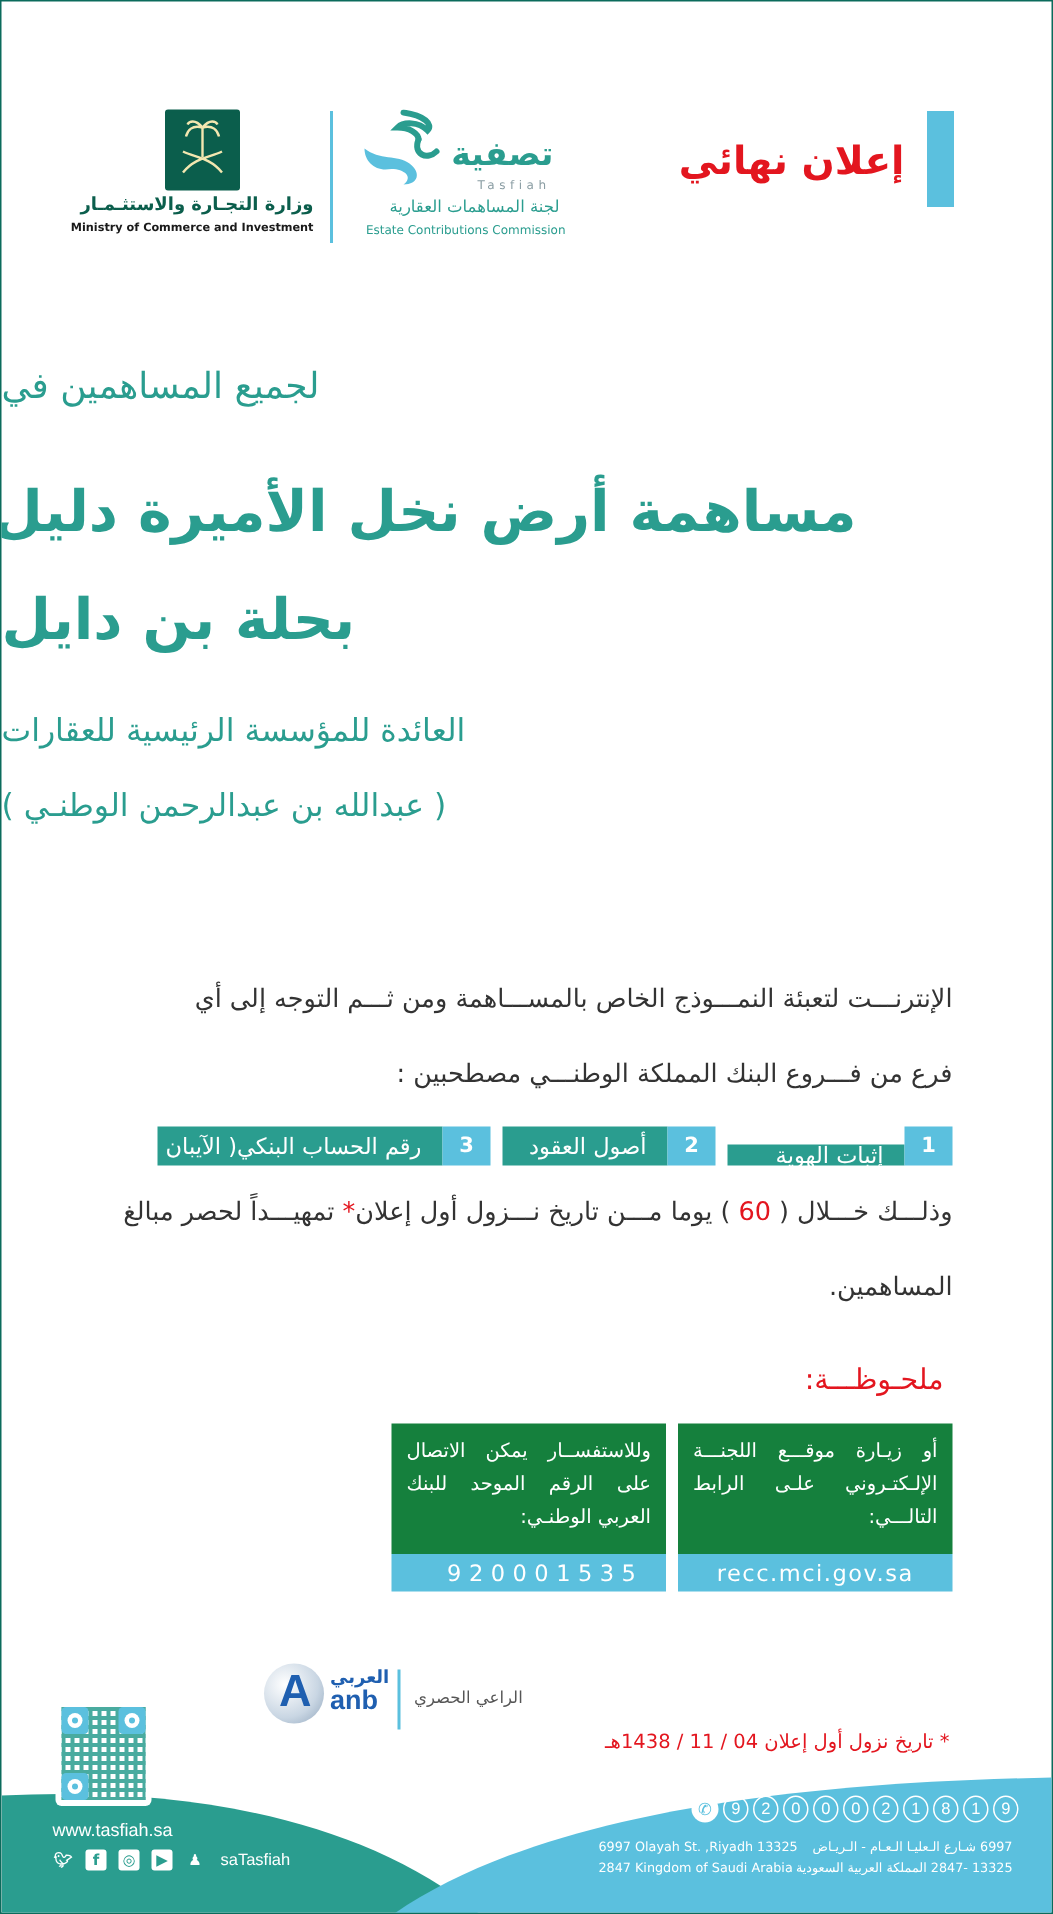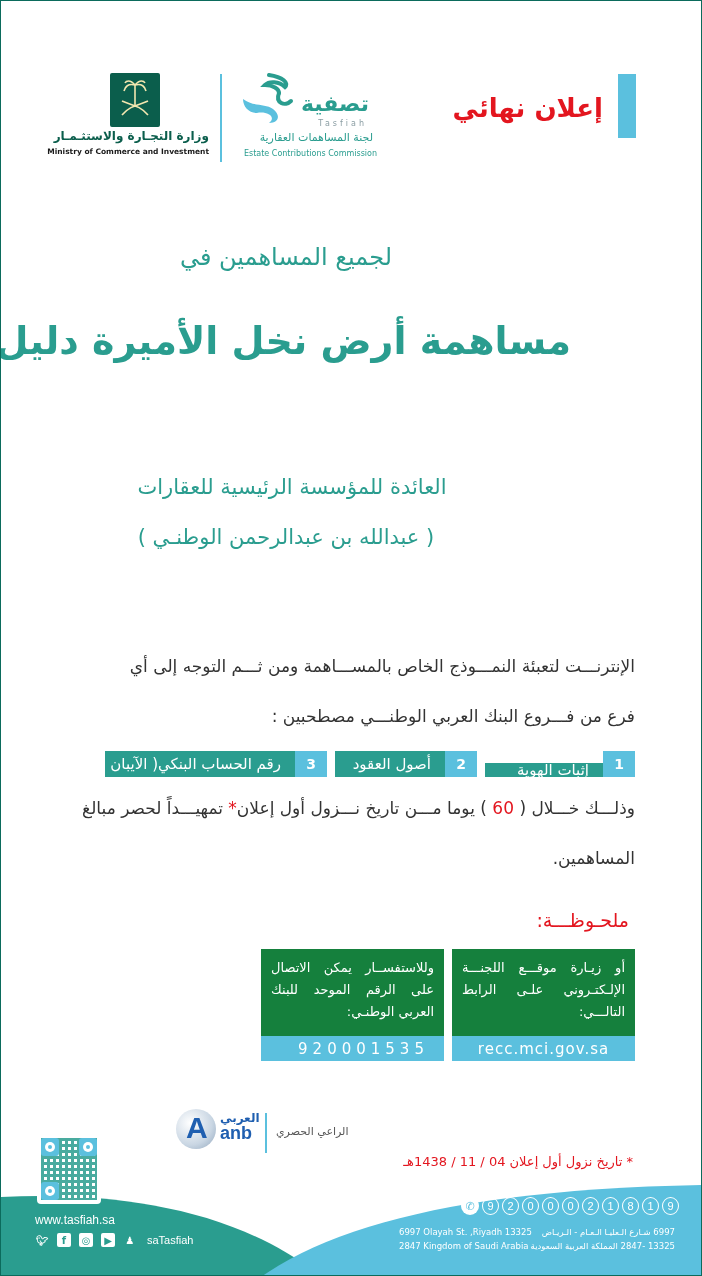--- a/index.html
+++ b/index.html
@@ -16,25 +16,25 @@
   .tasfiah-ar { position: absolute; right: 10px; top: 58px; color: #2a9d8f; font-size: 11px; direction: rtl; white-space: nowrap; }
   .tasfiah-en { position: absolute; right: 6px; top: 76px; color: #2a9d8f; font-size: 8px; white-space: nowrap; }
   .tasfiah-swoosh { position: absolute; left: 6px; top: 0; width: 60px; height: 52px; }
   .divider-v { position: absolute; left: 219px; top: 73px; width: 2px; height: 88px; background: #5bc0de; }
   .mci-logo { position: absolute; left: 62px; top: 72px; width: 148px; height: 92px; }
   .mci-emblem { position: absolute; left: 47px; top: 0; width: 50px; height: 54px; background: #0b5e4c; border: 2px solid #0b5e4c; border-radius: 2px; }
   .mci-ar { position: absolute; right: 2px; top: 56px; color: #0b5e4c; font-size: 12px; font-weight: bold; direction: rtl; white-space: nowrap; }
   .mci-en { position: absolute; right: 2px; top: 74px; color: #1a1a1a; font-size: 7.5px; font-weight: bold; white-space: nowrap; }
 
   
-  .center { position: absolute; left: 0; width: 570px; text-align: center; direction: rtl; white-space: nowrap; }
+  .center { position: absolute; left: 0; width: 570px; text-align: left; direction: rtl; white-space: nowrap; }
   .t-sub { top: 242px; color: #2a9d8f; font-size: 24px; }
   .t-main1 { top: 318px; color: #2a9d8f; font-size: 38px; font-weight: bold; }
   .t-main2 { top: 390px; color: #2a9d8f; font-size: 38px; font-weight: bold; }
-  .t-owner { top: 474px; color: #2a9d8f; font-size: 21px; padding-left: 12px; }
+  .t-owner { top: 474px; color: #2a9d8f; font-size: 21px; }
   .t-name { top: 524px; color: #2a9d8f; font-size: 21px; }
 
   
   .para { position: absolute; right: 66px; width: 570px; direction: rtl; text-align: justify; color: #333; font-size: 17px; white-space: nowrap; }
   .p1 { top: 605px; } .p2 { top: 655px; } .p3 { top: 705px; }
   .p4 { top: 797px; } .p5 { top: 847px; }
   .red { color: #e3161f; }
 
   
   .steps { position: absolute; left: 68px; top: 750px; width: 566px; height: 26px; display: flex; flex-direction: row-reverse; gap: 8px; }
@@ -115,25 +115,26 @@
           <path d="M10 40 C 18 30, 28 30, 36 26 M36 40 C 28 30, 18 30, 10 26"></path>
         </g>
       </svg>
     </div>
     <div class="mci-ar">وزارة التجـارة والاستثـمـار</div>
     <div class="mci-en">Ministry of Commerce and Investment</div>
   </div>
 
   <div class="center t-sub">لجميع المساهمين في</div>
   <div class="center t-main1">مساهمة أرض نخل الأميرة دليل</div>
+  <div class="center t-main2">بحلة بن دايل</div>
   <div class="center t-owner">العائدة للمؤسسة الرئيسية للعقارات</div>
   <div class="center t-name">(  عبدالله بن عبدالرحمن الوطنـي  )</div>
 
   <div class="para p2">الإنترنـــت لتعبئة النمـــوذج الخاص بالمســـاهمة ومن ثـــم التوجه إلى أي</div>
-  <div class="para p3">فرع من فـــروع البنك العربي الوطنـــي مصطحبين :</div>
+  <div class="para p3">فرع من فـــروع البنك المملكة الوطنـــي مصطحبين :</div>
 
   <div class="steps">
     <div class="step">
       <div class="step-num">1</div>
       <div class="step-label" style="width:118px;margin-top:12px;">إثبات الهوية</div>
     </div>
     <div class="step">
       <div class="step-num">2</div>
       <div class="step-label" style="width:110px;">أصول العقود</div>
     </div>

